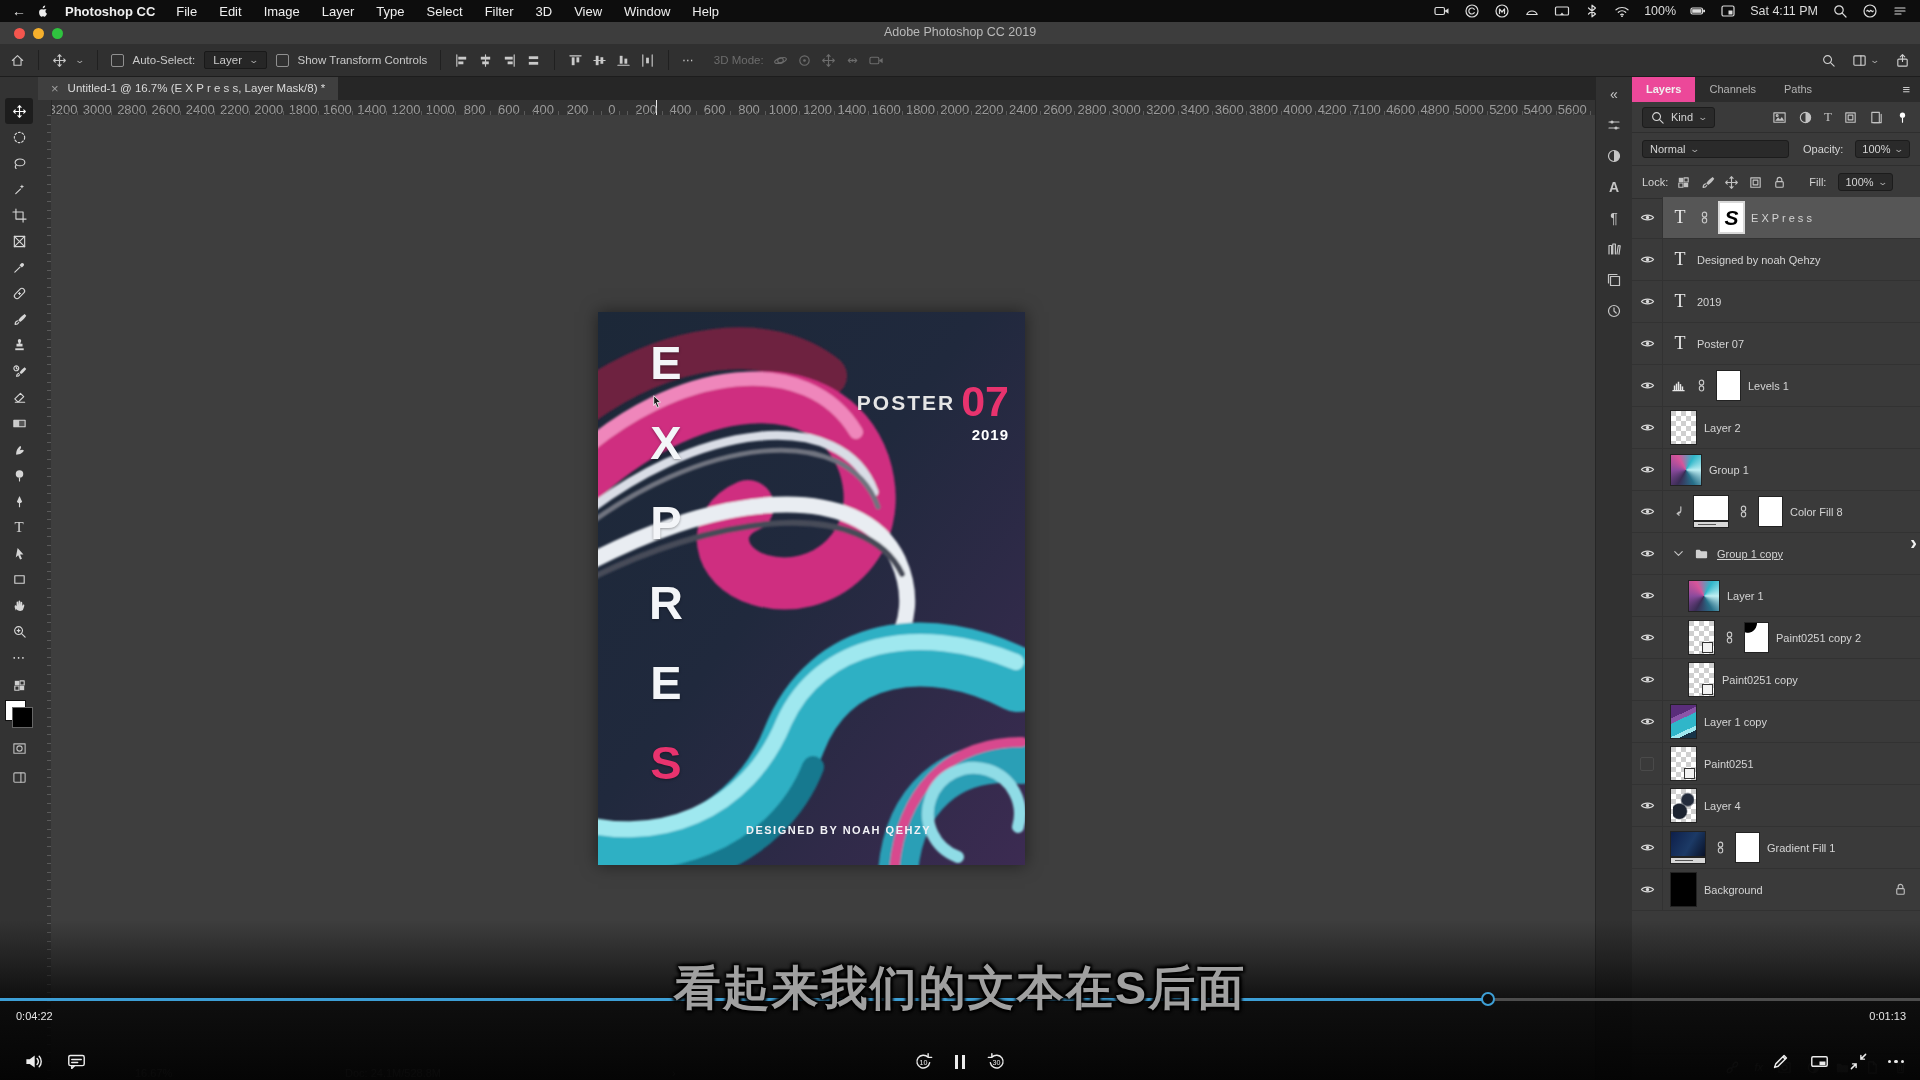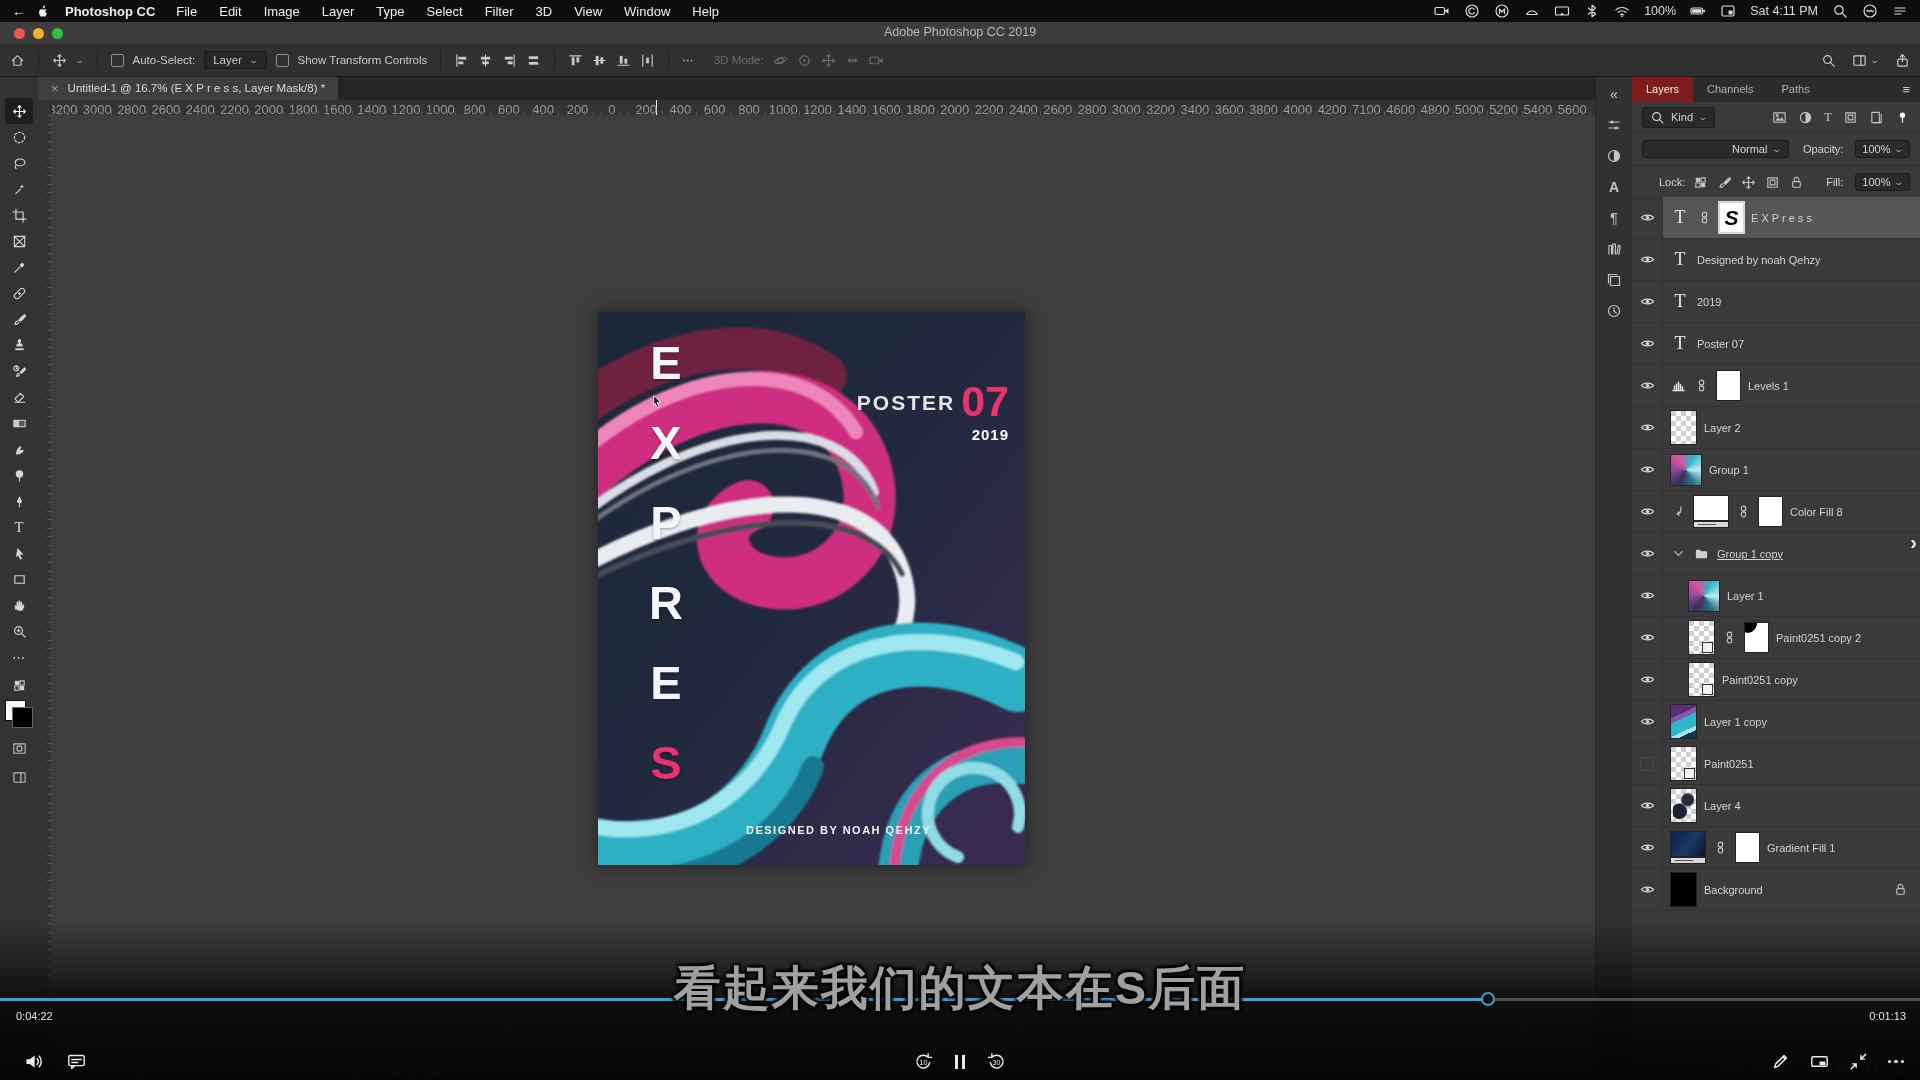--- a/index.html
+++ b/index.html
@@ -96,26 +96,26 @@
   
   .cdock{position:absolute;right:288px;top:0;bottom:0;width:36px;background:#313131;
          border-left:1px solid #262626;display:flex;flex-direction:column;align-items:center;
          padding-top:10px;gap:15px;color:#c6c6c6;font-size:14px;}
   .cdock .ic svg{width:16px;height:16px;}
 
   
   .lpanel{position:absolute;right:0;top:0;bottom:0;width:288px;background:#3a3a3a;color:#d4d4d4;font-size:11px;}
   .ptabs{height:26px;background:#2c2c2c;display:flex;align-items:stretch;}
   .ptab{display:flex;align-items:center;padding:0 14px;color:#b3b3b3;}
-  .ptab.active{background:#7f1d1d;color:#f0f0f0;font-weight:normal;}
+  .ptab.active{background:#ec4899;color:#f0f0f0;font-weight:bold;}
   .ptab-menu{margin-left:auto;display:flex;align-items:center;padding:0 10px;color:#c9c9c9;font-size:13px;}
   .prow{display:flex;align-items:center;padding:0 10px;gap:8px;border-bottom:1px solid #2e2e2e;}
   .filter-row{height:30px;}
   .blend-row{height:32px;}
-  .lock-row{height:32px;justify-content:flex-end;}
+  .lock-row{height:32px;}
   .mini-select{display:flex;align-items:center;gap:6px;background:#2a2a2a;border:1px solid #1c1c1c;
                border-radius:3px;padding:2px 7px;}
   .filter-icons{display:flex;align-items:center;gap:11px;margin-left:auto;color:#c2c2c2;}
   .pin-dot{color:#fff;}
   .val-box{display:flex;align-items:center;gap:5px;background:#2a2a2a;border:1px solid #1c1c1c;
            border-radius:3px;padding:2px 6px;margin-left:4px;}
   .lock-icons{display:flex;align-items:center;gap:9px;color:#c2c2c2;}
   .chev{font-size:9px;color:#aaa;transform:scaleX(1.4);}
 
   .layer-list{position:absolute;top:121px;left:0;right:0;bottom:26px;overflow:hidden;}
@@ -776,21 +776,21 @@
           </span>
         <span class="ic pin-dot">
             <svg viewBox="0 0 16 16" fill="none" stroke="currentColor" stroke-width="1.2" stroke-linecap="round" stroke-linejoin="round">
               <circle cx="8" cy="5.5" r="2.8" fill="currentColor" stroke="none"></circle>
               <path d="M8 8.3V13"></path>
             </svg>
           </span>
       </span>
     </div>
     <div class="prow blend-row">
-      <span class="mini-select" style="width:140px;justify-content:flex-end;">
+      <span class="mini-select" style="width:140px;justify-content:flex-start;">
         <span>Normal</span>
         <span class="chev">⌄</span>
       </span>
       <span style="margin-left:6px;">Opacity:</span>
       <span class="val-box">
         <span>100%</span>
         <span class="chev">⌄</span>
       </span>
     </div>
     <div class="prow lock-row">

